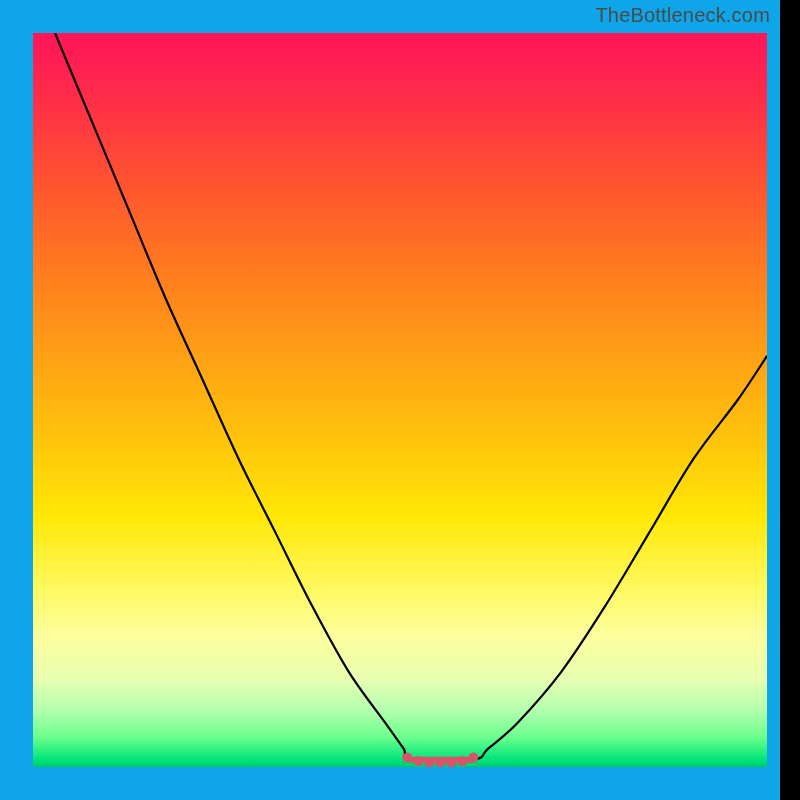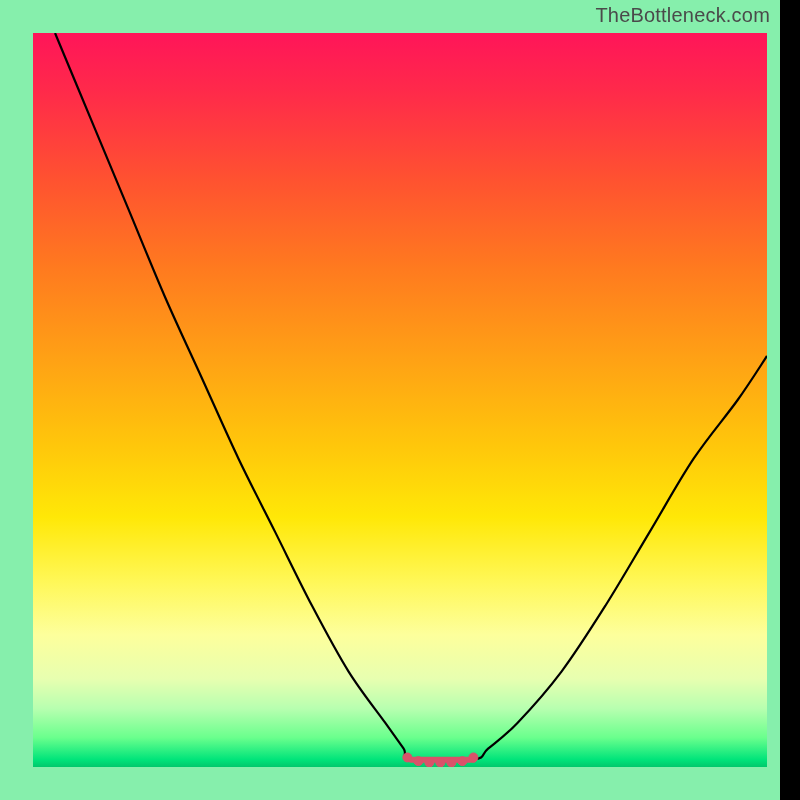--- a/index.html
+++ b/index.html
@@ -8,21 +8,21 @@
     width: 800px;
     height: 800px;
     background: #000;
     overflow: hidden;
     font-family: Arial, sans-serif;
   }
   .container {
     position: relative;
     width: 780px;
     height: 800px;
-    background: #86efac;
+    background: #0ea5e9;
   }
   .watermark {
     position: absolute;
     top: 4px;
     right: 10px;
     color: #4a4a4a;
     font-size: 20px;
     font-weight: 500;
     letter-spacing: 0.2px;
     z-index: 5;

